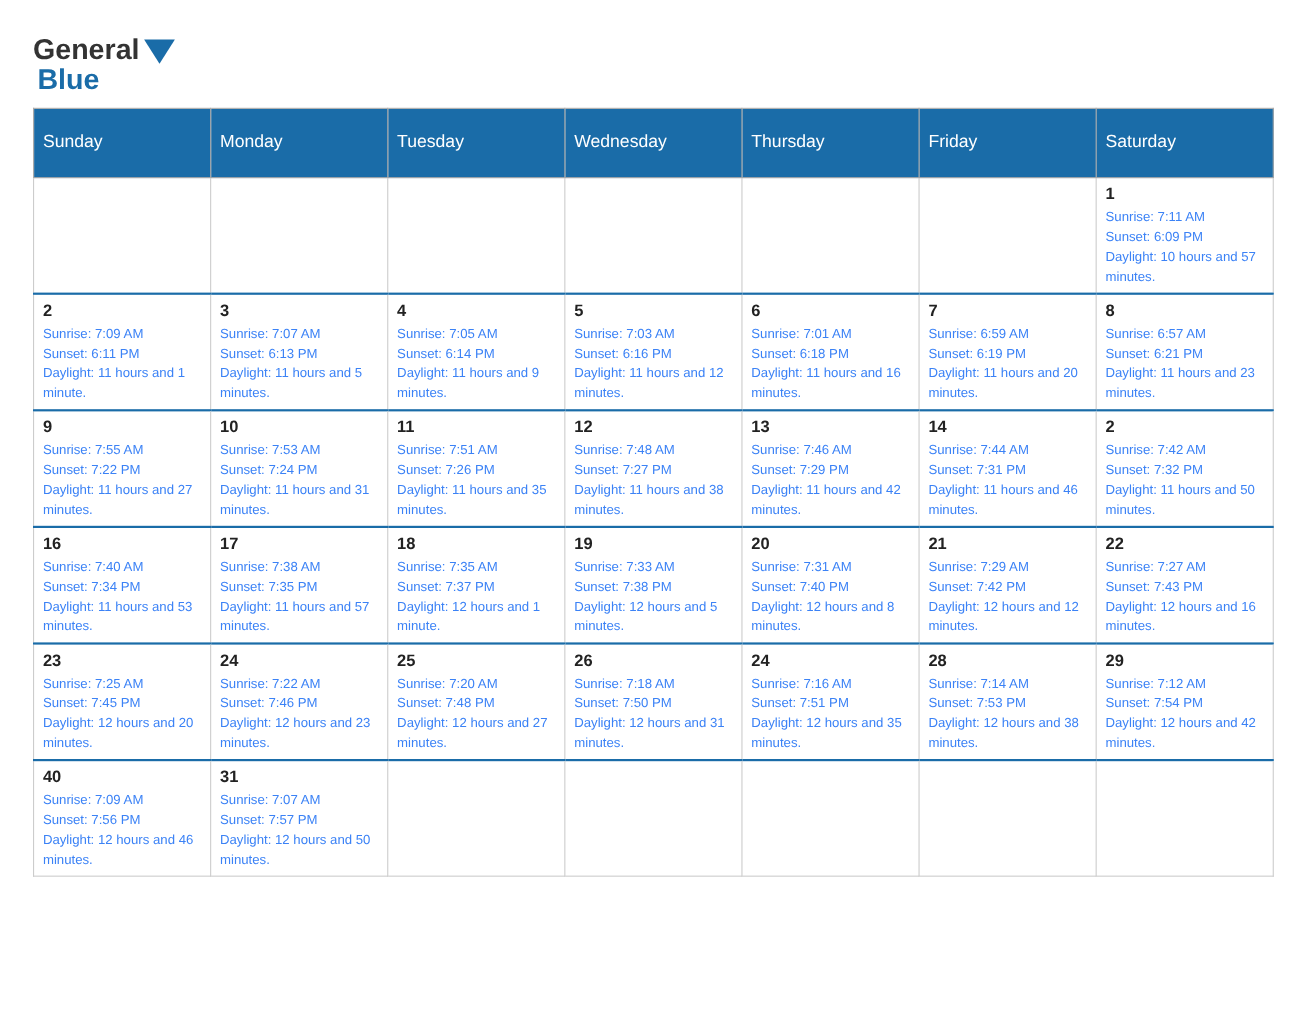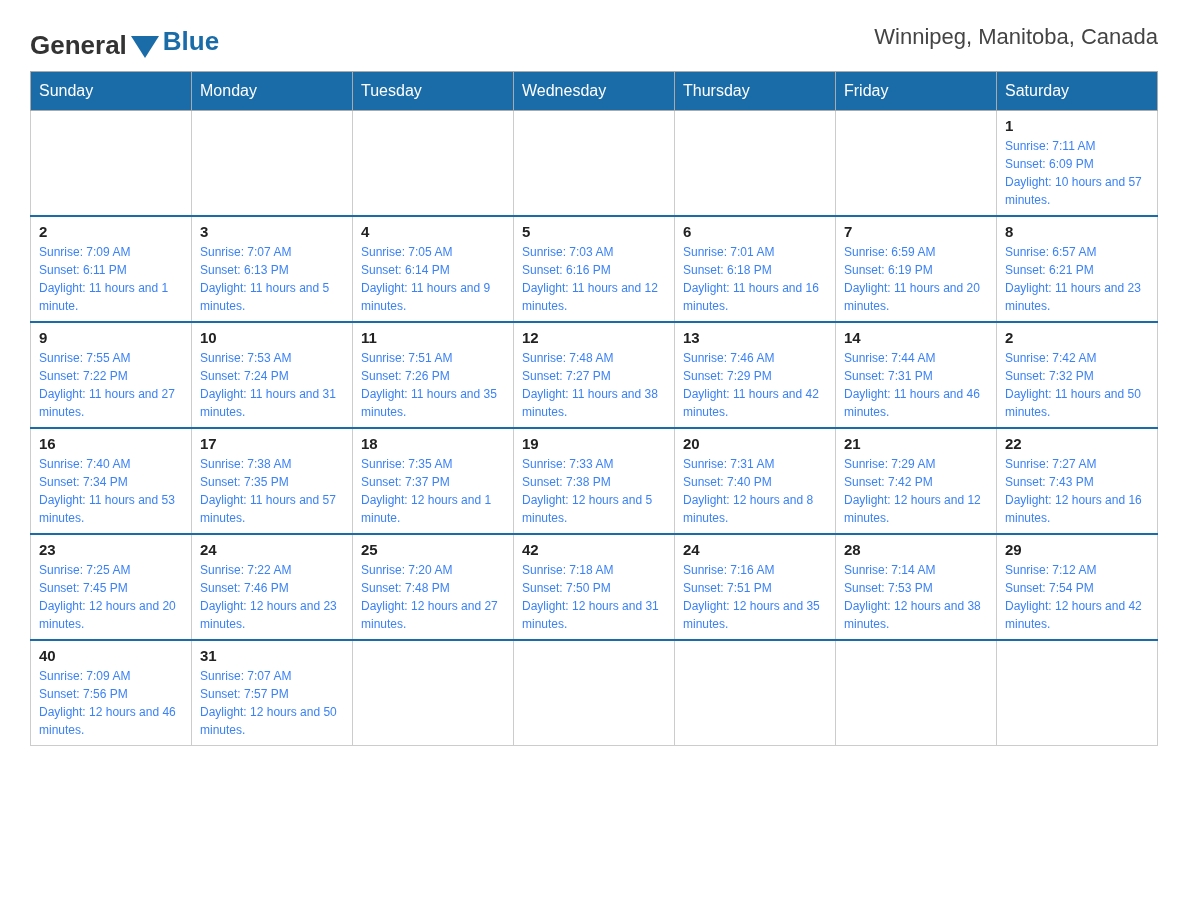--- a/index.html
+++ b/index.html
@@ -11,21 +11,21 @@
       min-height: 918px;
     }
     .header {
       display: flex;
       justify-content: space-between;
       align-items: flex-start;
       margin-bottom: 10px;
     }
     .logo {
       display: flex;
-      flex-direction: row;
+      flex-direction: column;
       align-items: flex-start;
       margin-top: 10px;
     }
     .logo-general {
       font-size: 26px;
       font-weight: bold;
       color: #333;
       display: flex;
       align-items: center;
     }
@@ -62,21 +62,21 @@
     }
     .calendar {
       width: 100%;
       border-collapse: collapse;
       border: 1px solid #aaa;
       margin-top: 10px;
     }
     .calendar th {
       background-color: #1a6ca8;
       color: #fff;
-      padding: 10px 8px;
+      padding: 22px 8px;
       font-size: 16px;
       font-weight: normal;
       text-align: left;
       border: 1px solid #aaa;
     }
     .calendar td {
       vertical-align: top;
       padding: 6px 8px;
       border: 1px solid #ccc;
       width: 14.28%;
@@ -109,21 +109,20 @@
 
 <div class="header">
   <div class="logo">
     <div class="logo-general">
       <span>General</span>
       <span class="logo-triangle"></span>
     </div>
     <div class="logo-blue">Blue</div>
   </div>
   <div class="title-block">
-    <div class="location-title">Winnipeg, Manitoba, Canada</div>
   </div>
 </div>
 
 <table class="calendar">
   <thead>
     <tr>
     <th>Sunday</th>
         <th>Monday</th>
         <th>Tuesday</th>
         <th>Wednesday</th>
@@ -242,21 +241,21 @@
         </td>
         <td>
           <span class="day-num">24</span>
           <div class="day-info">Sunrise: 7:22 AM<br>Sunset: 7:46 PM<br>Daylight: 12 hours and 23 minutes.</div>
         </td>
         <td>
           <span class="day-num">25</span>
           <div class="day-info">Sunrise: 7:20 AM<br>Sunset: 7:48 PM<br>Daylight: 12 hours and 27 minutes.</div>
         </td>
         <td>
-          <span class="day-num">42</span>
+          <span class="day-num">26</span>
           <div class="day-info">Sunrise: 7:18 AM<br>Sunset: 7:50 PM<br>Daylight: 12 hours and 31 minutes.</div>
         </td>
         <td>
           <span class="day-num">24</span>
           <div class="day-info">Sunrise: 7:16 AM<br>Sunset: 7:51 PM<br>Daylight: 12 hours and 35 minutes.</div>
         </td>
         <td>
           <span class="day-num">28</span>
           <div class="day-info">Sunrise: 7:14 AM<br>Sunset: 7:53 PM<br>Daylight: 12 hours and 38 minutes.</div>
         </td>

